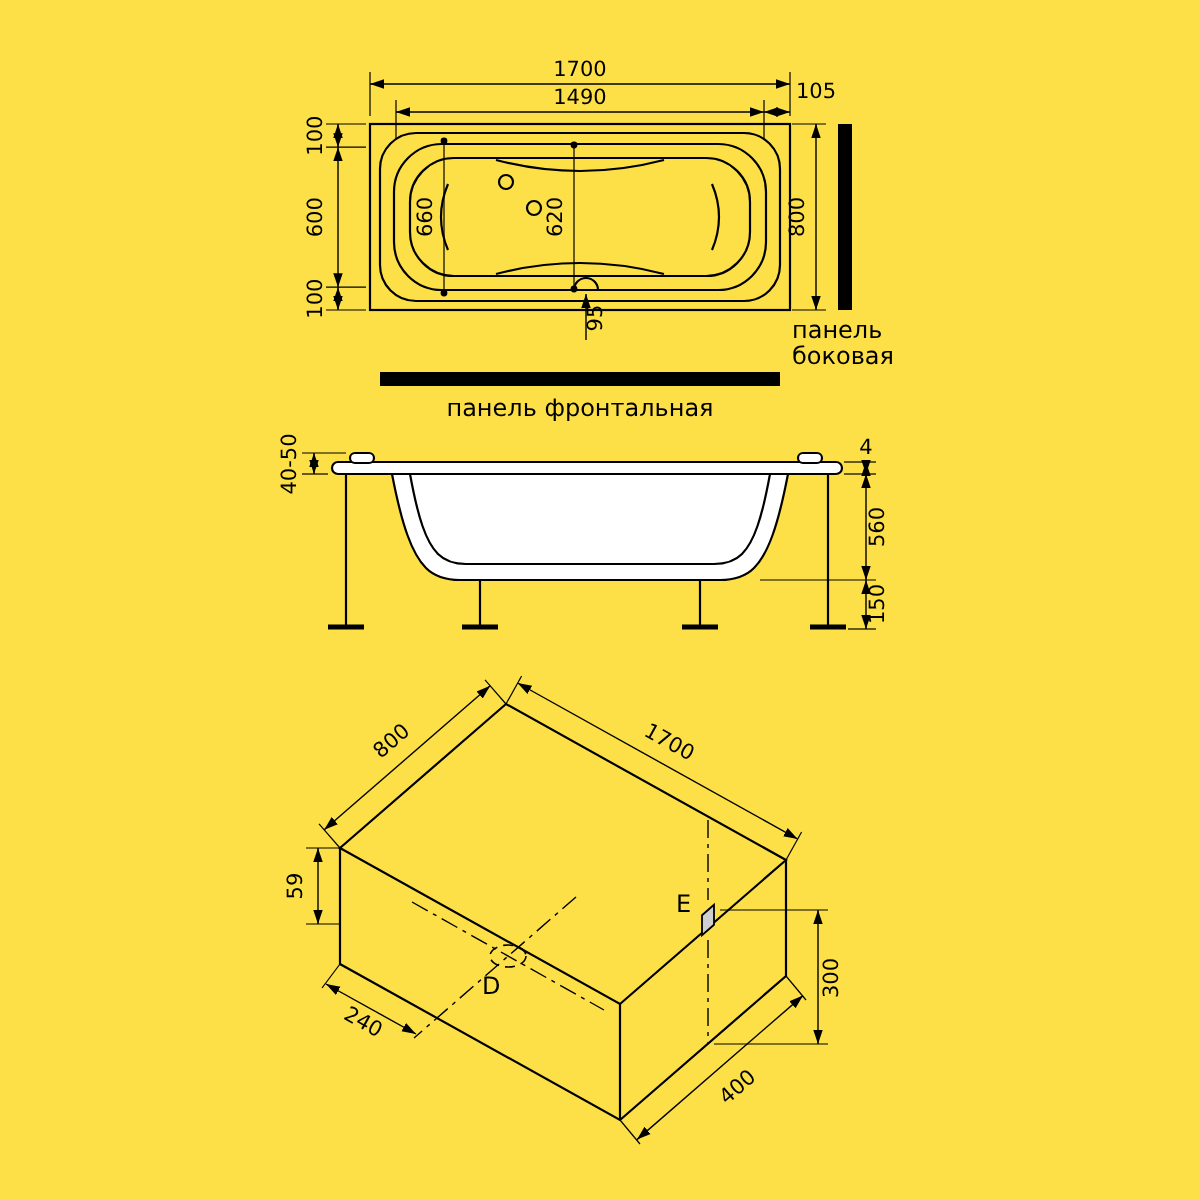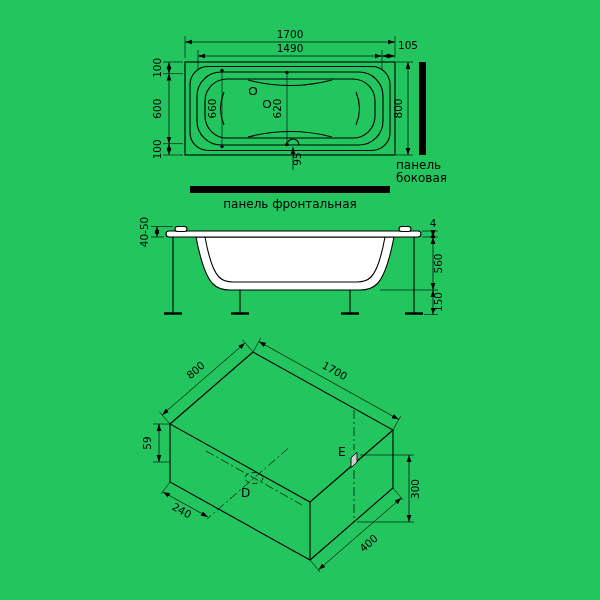--- a/index.html
+++ b/index.html
@@ -1,16 +1,16 @@
 <!DOCTYPE html>
 <html><head>
 <meta charset="utf-8">
 <style>
   html,body { margin:0; padding:0; background:#fff; }
-  #stage { width:600px; height:600px; background:#22c55e; position:relative; font-family:"DejaVu Sans",sans-serif; }
+  #stage { width:600px; height:600px; background:#fde047; position:relative; font-family:"DejaVu Sans",sans-serif; }
   svg { display:block; }
   .ol  { fill:none; stroke:#000; stroke-width:1.1; }
   .ow  { fill:#fff; stroke:#000; stroke-width:1.1; }
   .xl  { fill:none; stroke:#000; stroke-width:.6; }
   .dl  { fill:none; stroke:#000; stroke-width:.7; marker-start:url(#arr); marker-end:url(#arr); }
   .de  { fill:none; stroke:#000; stroke-width:.7; marker-end:url(#arr); }
   .dsh { fill:none; stroke:#000; stroke-width:.8; stroke-dasharray:5 3; }
   .cl  { fill:none; stroke:#000; stroke-width:.7; stroke-dasharray:9 3 2 3; }
   .ft  { stroke:#000; stroke-width:2.4; }
   .blk { fill:#000; stroke:none; }

